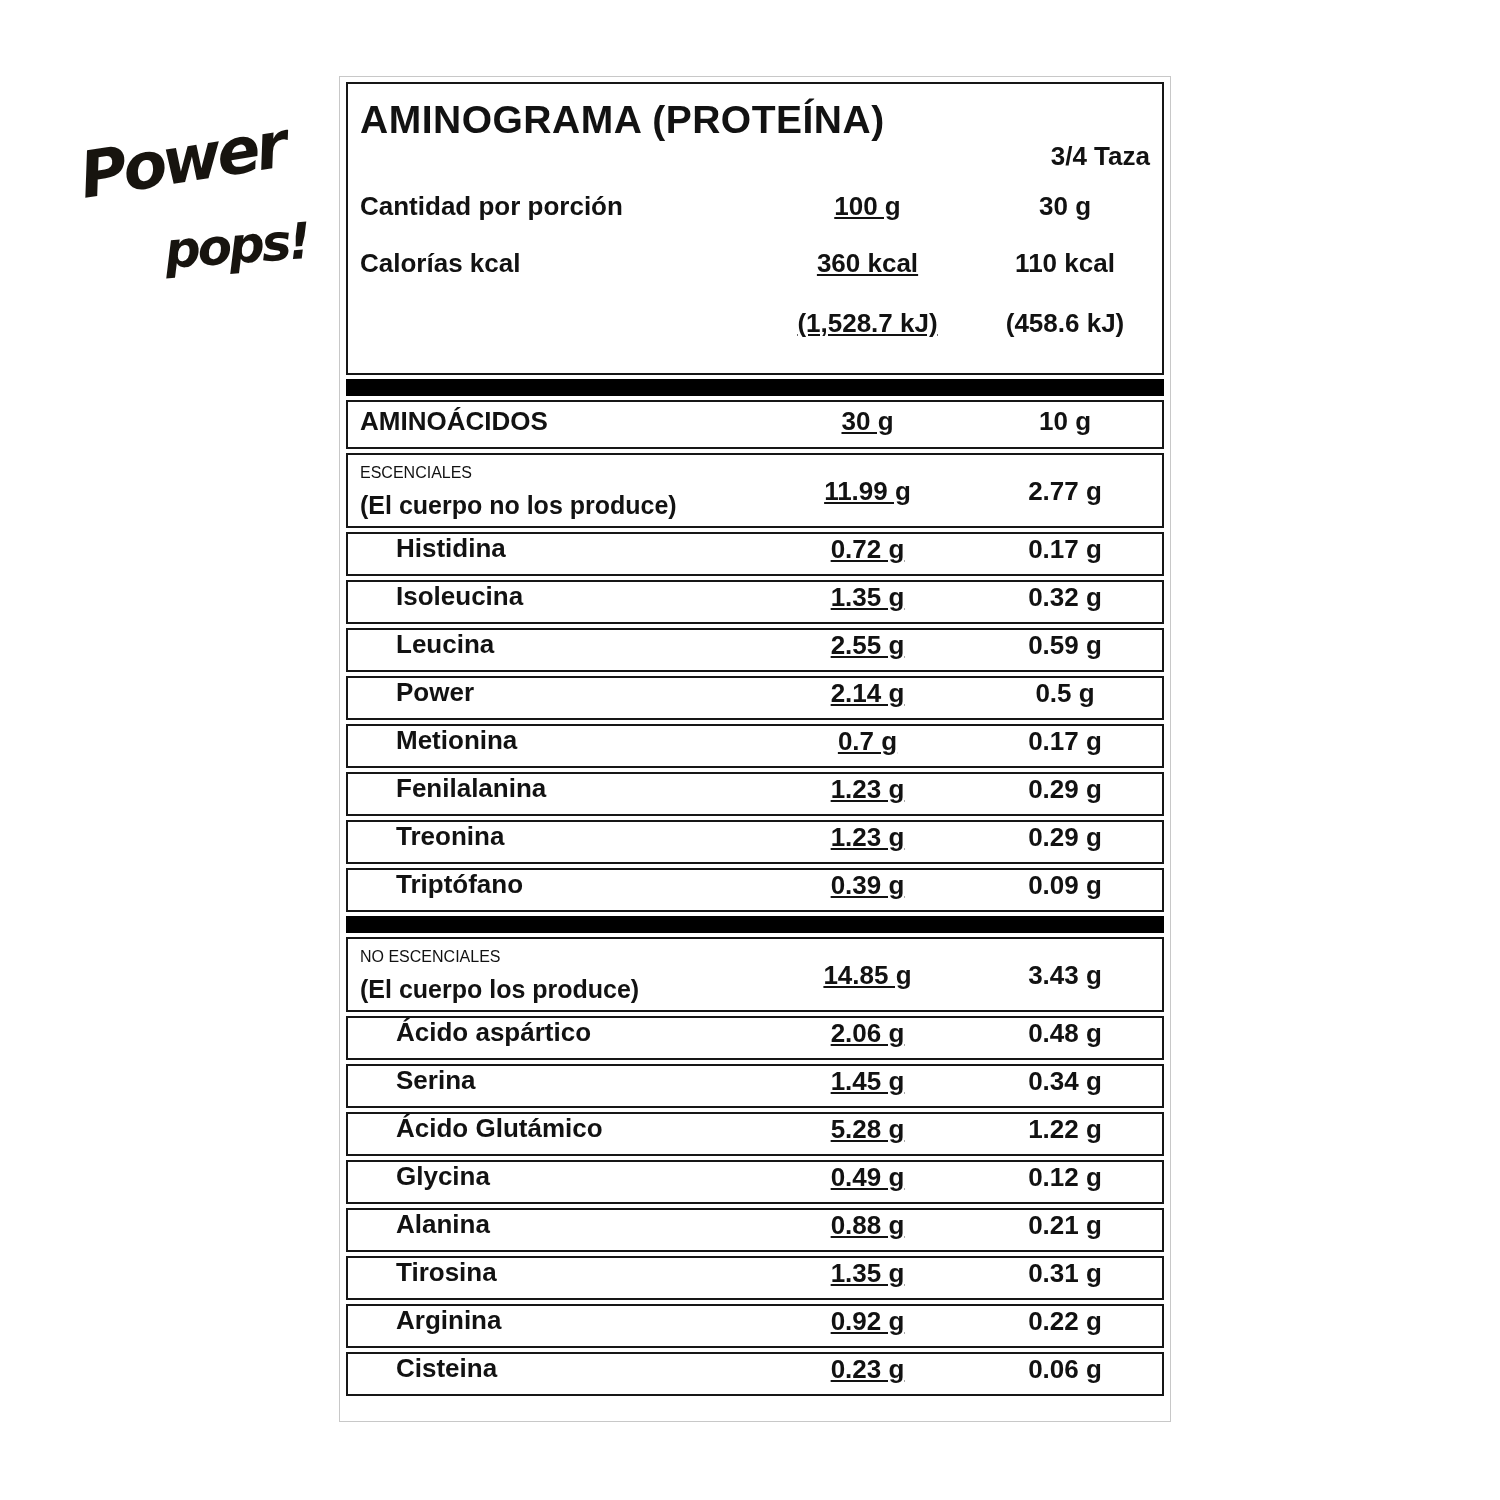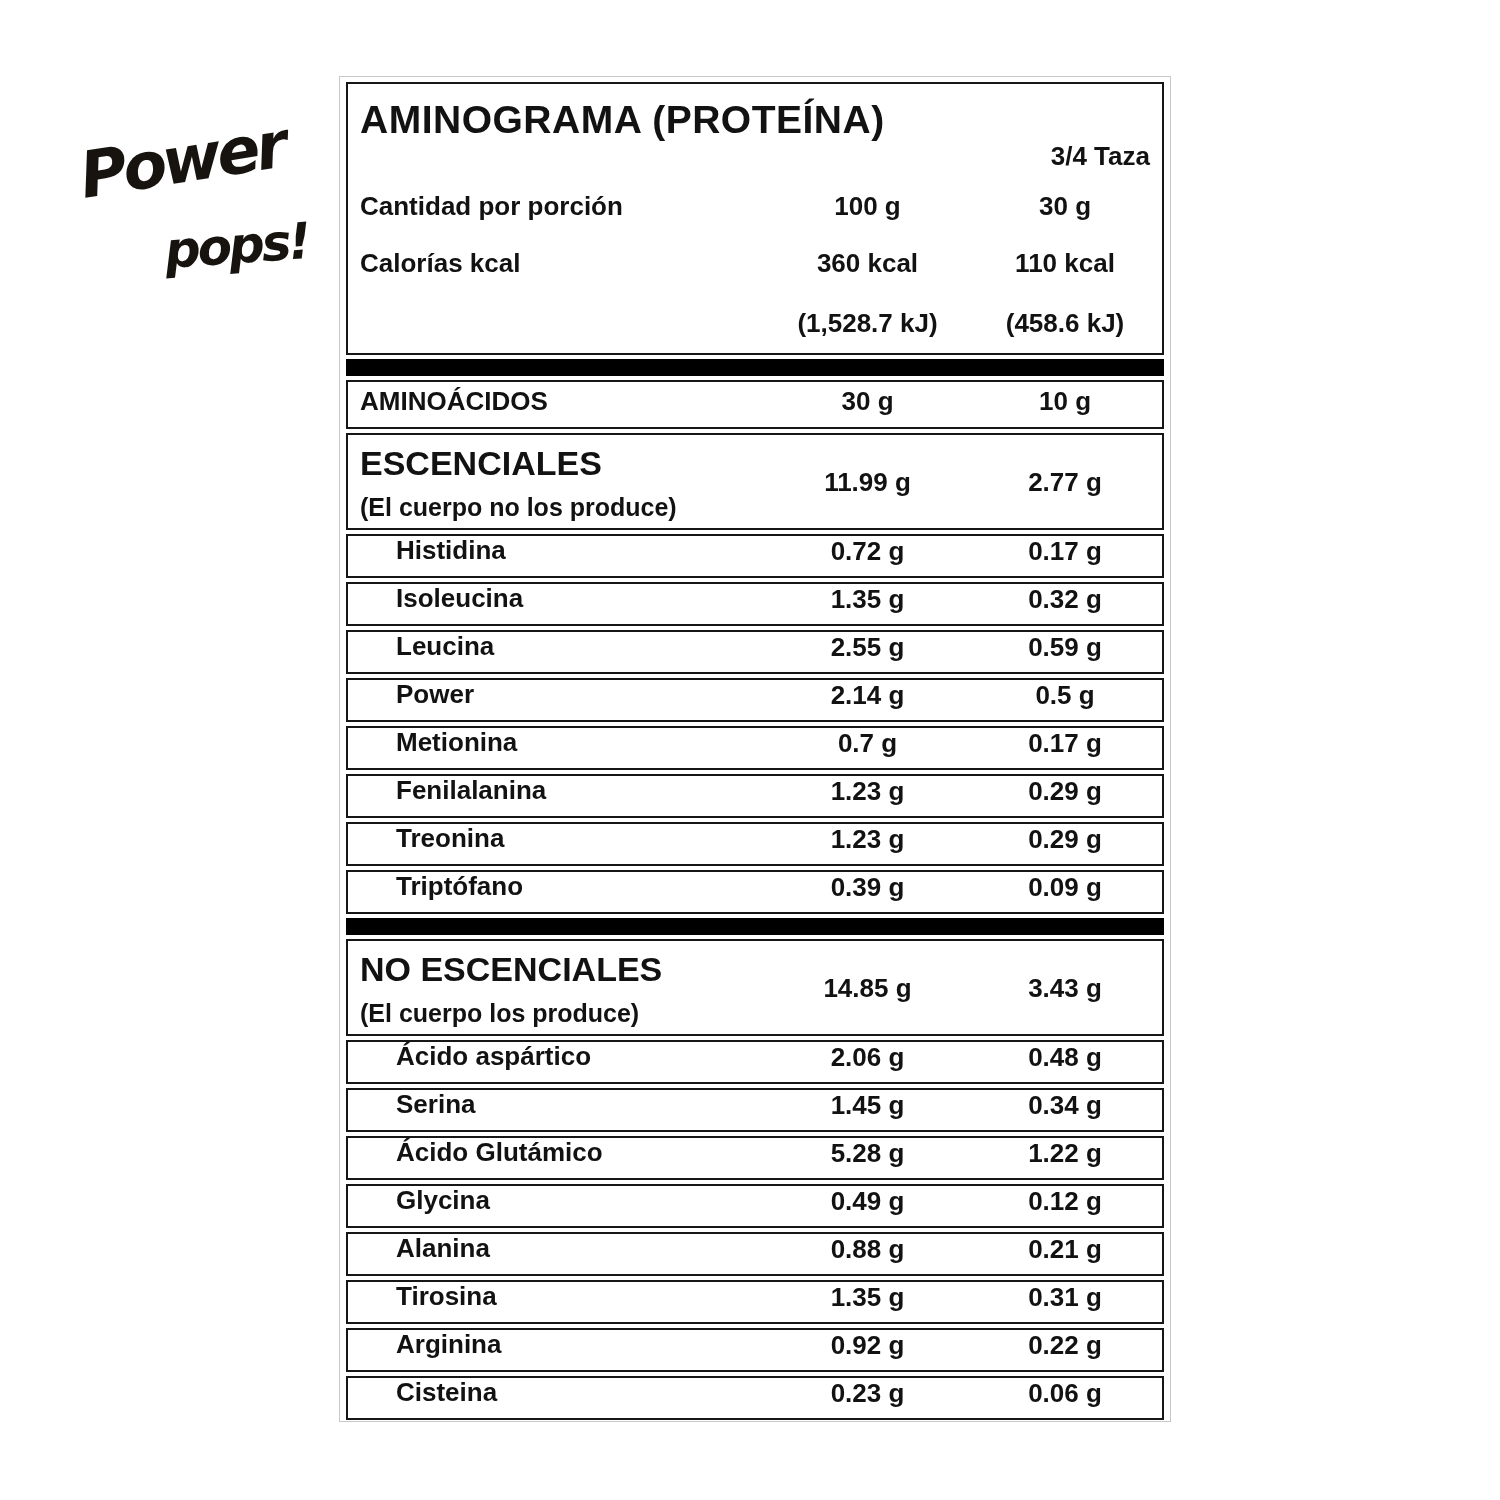--- a/index.html
+++ b/index.html
@@ -21,37 +21,37 @@
   }
   .box{
     border:2px solid #161616;background:#fff;box-sizing:border-box;
     padding:0 12px;
   }
   .box + .box, .bar + .box, .box + .bar{margin-top:4px;}
   .bar{height:17px;background:#000;margin-top:5px;}
 
   .row{display:flex;align-items:center;}
   .lbl{flex:1;text-align:left;font-weight:bold;font-size:26px;line-height:1.15;}
-  .col-a{width:225px;text-align:center;font-weight:bold;font-size:26px;flex:none;}
+  .col-a{width:225px;text-align:center;font-weight:bold;font-size:26px;flex:none;text-decoration:underline;}
   .col-b{width:170px;text-align:center;font-weight:bold;font-size:26px;flex:none;}
 
   
-  .hdr-box{padding-bottom:8px;}
+  .hdr-box{padding-bottom:28px;}
   .title-row{display:flex;justify-content:space-between;align-items:flex-start;padding:16px 0 6px;}
   .panel-title{font-size:39px;font-weight:bold;letter-spacing:0.5px;line-height:1.05;}
   .serving{font-size:26px;font-weight:bold;padding-top:8px;margin-top:33px;}
   .hdr-row{padding:13px 0;}
   .kj-row{padding:16px 0 6px;}
 
   
   .amino-box{padding-top:4px;padding-bottom:10px;}
 
   
   .sec-box{padding-top:8px;padding-bottom:6px;}
-  .sec-title{font-size:34px;font-weight:bold;line-height:1.2;}
+  .sec-title{font-size:16px;font-weight:normal;line-height:1.2;}
   .sec-sub{font-size:25px;font-weight:bold;line-height:1.2;margin-top:8px;}
 
   
   .data-row{height:44px;display:flex;align-items:flex-start;padding-left:48px;}
 </style>
 </head>
 <body>
 
 <div class="logo">
   <svg width="250" height="190" viewBox="0 0 250 190">

